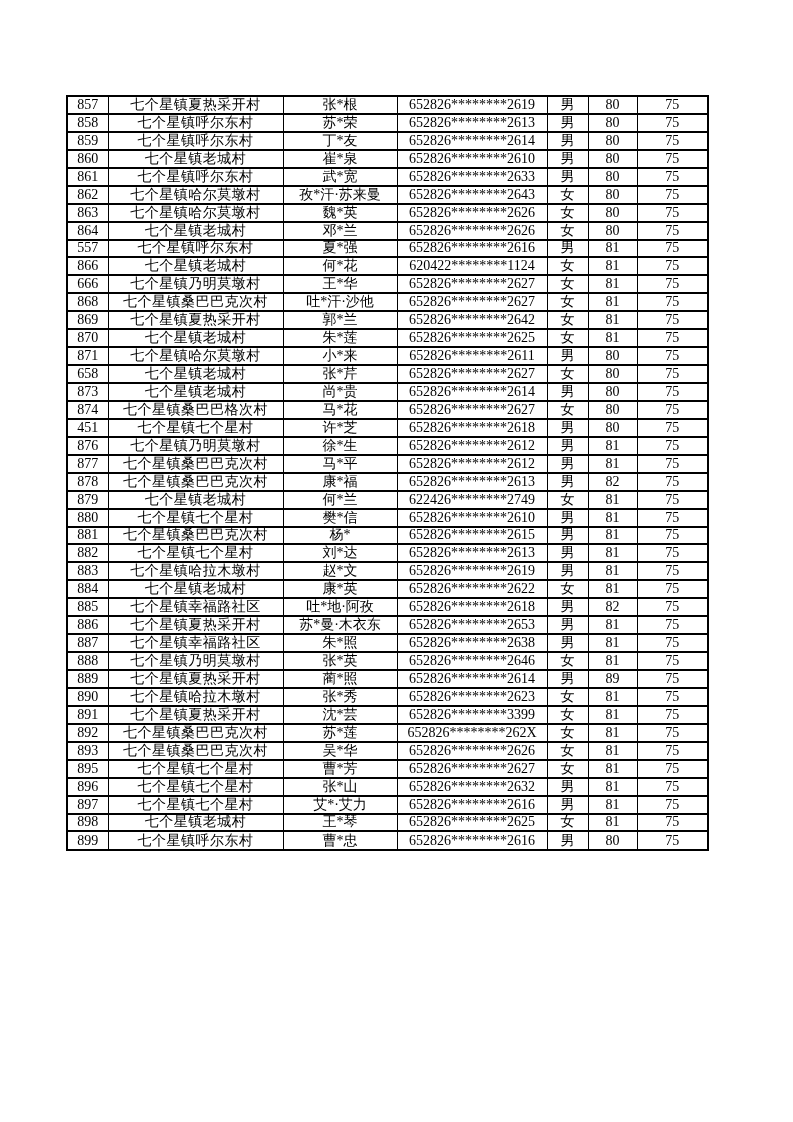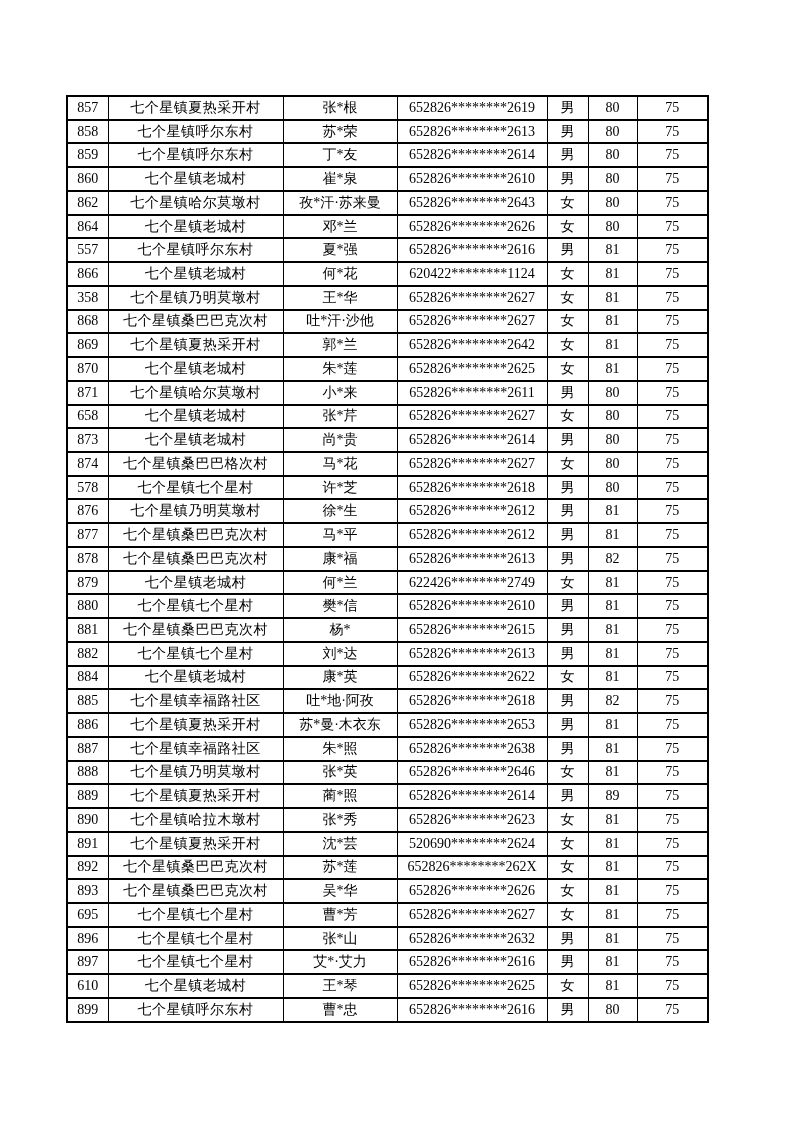--- a/index.html
+++ b/index.html
@@ -14,21 +14,21 @@
     background: #ffffff;
     overflow: hidden;
     font-family: "Liberation Serif", "DejaVu Serif", serif;
     color: #000000;
   }
   table.roster {
     position: absolute;
     left: 66px;
     top: 95px;
     width: 641px;
-    height: 928px;
+    height: 756px;
     border-collapse: collapse;
     table-layout: fixed;
     border: 2px solid #000000;
   }
   table.roster td {
     border-left: 1px solid #000000;
     border-right: 1px solid #000000;
     border-top: 2px solid #000000;
     border-bottom: 2px solid #000000;
     padding: 0;
@@ -88,29 +88,47 @@
         <tr>
     <td class="cell-index">860</td>
     <td class="cell-village">七个星镇老城村</td>
     <td class="cell-name">崔*泉</td>
     <td class="cell-id">652826********2610</td>
     <td class="cell-gender">男</td>
     <td class="cell-age">80</td>
     <td class="cell-amount">75</td>
   </tr>
         <tr>
+    <td class="cell-index">861</td>
+    <td class="cell-village">七个星镇呼尔东村</td>
+    <td class="cell-name">武*宽</td>
+    <td class="cell-id">652826********2633</td>
+    <td class="cell-gender">男</td>
+    <td class="cell-age">80</td>
+    <td class="cell-amount">75</td>
+  </tr>
+        <tr>
     <td class="cell-index">862</td>
     <td class="cell-village">七个星镇哈尔莫墩村</td>
     <td class="cell-name">孜*汗·苏来曼</td>
     <td class="cell-id">652826********2643</td>
     <td class="cell-gender">女</td>
     <td class="cell-age">80</td>
     <td class="cell-amount">75</td>
   </tr>
         <tr>
+    <td class="cell-index">863</td>
+    <td class="cell-village">七个星镇哈尔莫墩村</td>
+    <td class="cell-name">魏*英</td>
+    <td class="cell-id">652826********2626</td>
+    <td class="cell-gender">女</td>
+    <td class="cell-age">80</td>
+    <td class="cell-amount">75</td>
+  </tr>
+        <tr>
     <td class="cell-index">864</td>
     <td class="cell-village">七个星镇老城村</td>
     <td class="cell-name">邓*兰</td>
     <td class="cell-id">652826********2626</td>
     <td class="cell-gender">女</td>
     <td class="cell-age">80</td>
     <td class="cell-amount">75</td>
   </tr>
         <tr>
     <td class="cell-index">557</td>
@@ -124,21 +142,21 @@
         <tr>
     <td class="cell-index">866</td>
     <td class="cell-village">七个星镇老城村</td>
     <td class="cell-name">何*花</td>
     <td class="cell-id">620422********1124</td>
     <td class="cell-gender">女</td>
     <td class="cell-age">81</td>
     <td class="cell-amount">75</td>
   </tr>
         <tr>
-    <td class="cell-index">358</td>
+    <td class="cell-index">666</td>
     <td class="cell-village">七个星镇乃明莫墩村</td>
     <td class="cell-name">王*华</td>
     <td class="cell-id">652826********2627</td>
     <td class="cell-gender">女</td>
     <td class="cell-age">81</td>
     <td class="cell-amount">75</td>
   </tr>
         <tr>
     <td class="cell-index">868</td>
     <td class="cell-village">七个星镇桑巴巴克次村</td>
@@ -196,21 +214,21 @@
         <tr>
     <td class="cell-index">874</td>
     <td class="cell-village">七个星镇桑巴巴格次村</td>
     <td class="cell-name">马*花</td>
     <td class="cell-id">652826********2627</td>
     <td class="cell-gender">女</td>
     <td class="cell-age">80</td>
     <td class="cell-amount">75</td>
   </tr>
         <tr>
-    <td class="cell-index">578</td>
+    <td class="cell-index">451</td>
     <td class="cell-village">七个星镇七个星村</td>
     <td class="cell-name">许*芝</td>
     <td class="cell-id">652826********2618</td>
     <td class="cell-gender">男</td>
     <td class="cell-age">80</td>
     <td class="cell-amount">75</td>
   </tr>
         <tr>
     <td class="cell-index">876</td>
     <td class="cell-village">七个星镇乃明莫墩村</td>
@@ -268,20 +286,29 @@
         <tr>
     <td class="cell-index">882</td>
     <td class="cell-village">七个星镇七个星村</td>
     <td class="cell-name">刘*达</td>
     <td class="cell-id">652826********2613</td>
     <td class="cell-gender">男</td>
     <td class="cell-age">81</td>
     <td class="cell-amount">75</td>
   </tr>
         <tr>
+    <td class="cell-index">883</td>
+    <td class="cell-village">七个星镇哈拉木墩村</td>
+    <td class="cell-name">赵*文</td>
+    <td class="cell-id">652826********2619</td>
+    <td class="cell-gender">男</td>
+    <td class="cell-age">81</td>
+    <td class="cell-amount">75</td>
+  </tr>
+        <tr>
     <td class="cell-index">884</td>
     <td class="cell-village">七个星镇老城村</td>
     <td class="cell-name">康*英</td>
     <td class="cell-id">652826********2622</td>
     <td class="cell-gender">女</td>
     <td class="cell-age">81</td>
     <td class="cell-amount">75</td>
   </tr>
         <tr>
     <td class="cell-index">885</td>
@@ -334,21 +361,21 @@
     <td class="cell-name">张*秀</td>
     <td class="cell-id">652826********2623</td>
     <td class="cell-gender">女</td>
     <td class="cell-age">81</td>
     <td class="cell-amount">75</td>
   </tr>
         <tr>
     <td class="cell-index">891</td>
     <td class="cell-village">七个星镇夏热采开村</td>
     <td class="cell-name">沈*芸</td>
-    <td class="cell-id">520690********2624</td>
+    <td class="cell-id">652826********3399</td>
     <td class="cell-gender">女</td>
     <td class="cell-age">81</td>
     <td class="cell-amount">75</td>
   </tr>
         <tr>
     <td class="cell-index">892</td>
     <td class="cell-village">七个星镇桑巴巴克次村</td>
     <td class="cell-name">苏*莲</td>
     <td class="cell-id">652826********262X</td>
     <td class="cell-gender">女</td>
@@ -358,21 +385,21 @@
         <tr>
     <td class="cell-index">893</td>
     <td class="cell-village">七个星镇桑巴巴克次村</td>
     <td class="cell-name">吴*华</td>
     <td class="cell-id">652826********2626</td>
     <td class="cell-gender">女</td>
     <td class="cell-age">81</td>
     <td class="cell-amount">75</td>
   </tr>
         <tr>
-    <td class="cell-index">695</td>
+    <td class="cell-index">895</td>
     <td class="cell-village">七个星镇七个星村</td>
     <td class="cell-name">曹*芳</td>
     <td class="cell-id">652826********2627</td>
     <td class="cell-gender">女</td>
     <td class="cell-age">81</td>
     <td class="cell-amount">75</td>
   </tr>
         <tr>
     <td class="cell-index">896</td>
     <td class="cell-village">七个星镇七个星村</td>
@@ -385,21 +412,21 @@
         <tr>
     <td class="cell-index">897</td>
     <td class="cell-village">七个星镇七个星村</td>
     <td class="cell-name">艾*·艾力</td>
     <td class="cell-id">652826********2616</td>
     <td class="cell-gender">男</td>
     <td class="cell-age">81</td>
     <td class="cell-amount">75</td>
   </tr>
         <tr>
-    <td class="cell-index">610</td>
+    <td class="cell-index">898</td>
     <td class="cell-village">七个星镇老城村</td>
     <td class="cell-name">王*琴</td>
     <td class="cell-id">652826********2625</td>
     <td class="cell-gender">女</td>
     <td class="cell-age">81</td>
     <td class="cell-amount">75</td>
   </tr>
         <tr>
     <td class="cell-index">899</td>
     <td class="cell-village">七个星镇呼尔东村</td>

